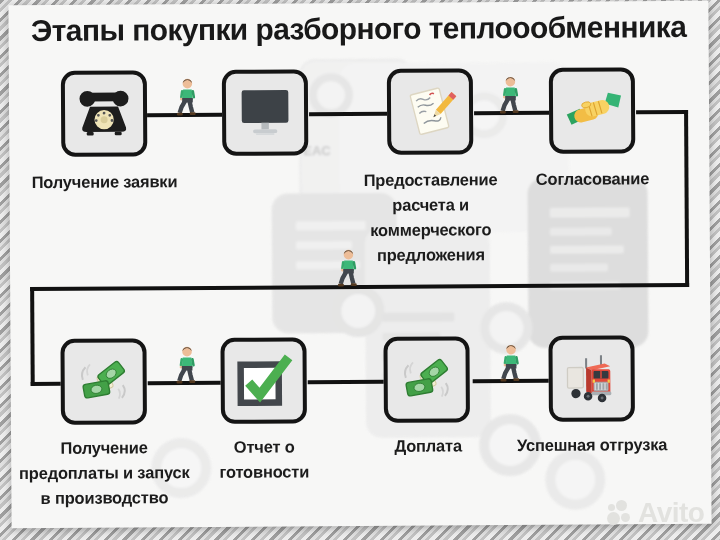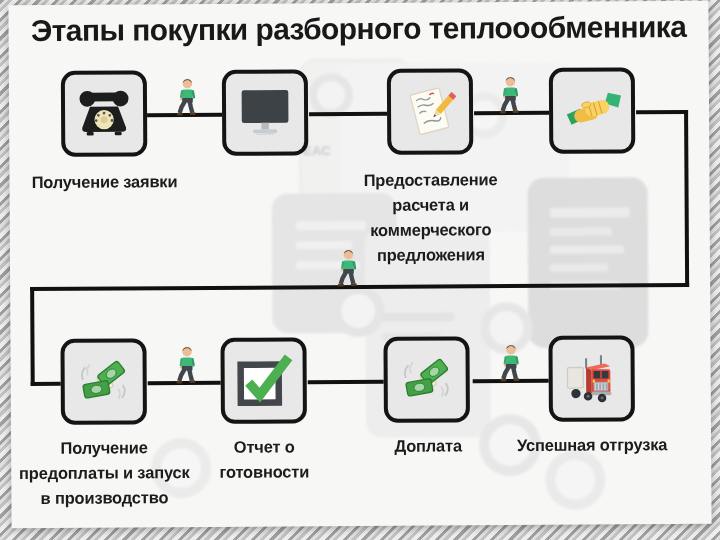--- a/index.html
+++ b/index.html
@@ -195,20 +195,21 @@
         <circle cx="28" cy="48" r="1.6" fill="#6a6f74"></circle>
         <circle cx="43" cy="50" r="1.6" fill="#6a6f74"></circle>
       </svg>
     </div>
 
     <div class="steplabel" style="left:5px;top:165px;width:180px;">Получение заявки</div>
     <div class="steplabel" style="left:336px;top:165px;width:170px;">Предоставление
 расчета и
 коммерческого
 предложения</div>
+    <div class="steplabel" style="left:503px;top:165px;width:160px;">Согласование</div>
     <div class="steplabel" style="left:-2px;top:431px;width:190px;">Получение
 предоплаты и запуск
 в производство</div>
     <div class="steplabel" style="left:357px;top:431px;width:120px;">Доплата</div>
     <div class="steplabel" style="left:188px;top:431px;width:130px;">Отчет о
 готовности</div>
     <div class="steplabel" style="left:481px;top:431px;width:200px;">Успешная отгрузка</div>
 
     <svg class="person" style="left:166px;top:74px;" viewBox="0 0 24 40">
       <circle cx="12.5" cy="5.6" r="4.8" fill="#edbd98"></circle>
@@ -270,13 +271,22 @@
       <rect x="16.4" y="12" width="2.6" height="8.5" rx="1.3" fill="#2f9c63" transform="rotate(-10 17.7 12.5)"></rect>
       <circle cx="6.4" cy="21" r="1.4" fill="#edbd98"></circle>
       <rect x="7.2" y="20" width="10.6" height="4.5" fill="#41464d"></rect>
       <path d="M10,23 L6.5,29 L4.6,34.8" stroke="#41464d" stroke-width="4.4" fill="none"></path>
       <path d="M14.5,23 L15.8,29 L17.2,34.5" stroke="#41464d" stroke-width="4.4" fill="none"></path>
       <rect x="1.8" y="34.6" width="6" height="2.8" rx="1.2" fill="#53381f"></rect>
       <rect x="14.6" y="34.2" width="6" height="2.8" rx="1.2" fill="#53381f"></rect>
     </svg>
   </div>
 
+  <div class="watermark">
+    <span class="wm-logo">
+      <i style="left:1px;top:4px;width:7px;height:7px;"></i>
+      <i style="left:9px;top:0;width:11px;height:11px;"></i>
+      <i style="left:0;top:12px;width:13px;height:13px;"></i>
+      <i style="left:14px;top:13px;width:9px;height:9px;"></i>
+    </span>
+    <span class="wm-text">Avito</span>
+  </div>
 </div>
 
 </body></html>

